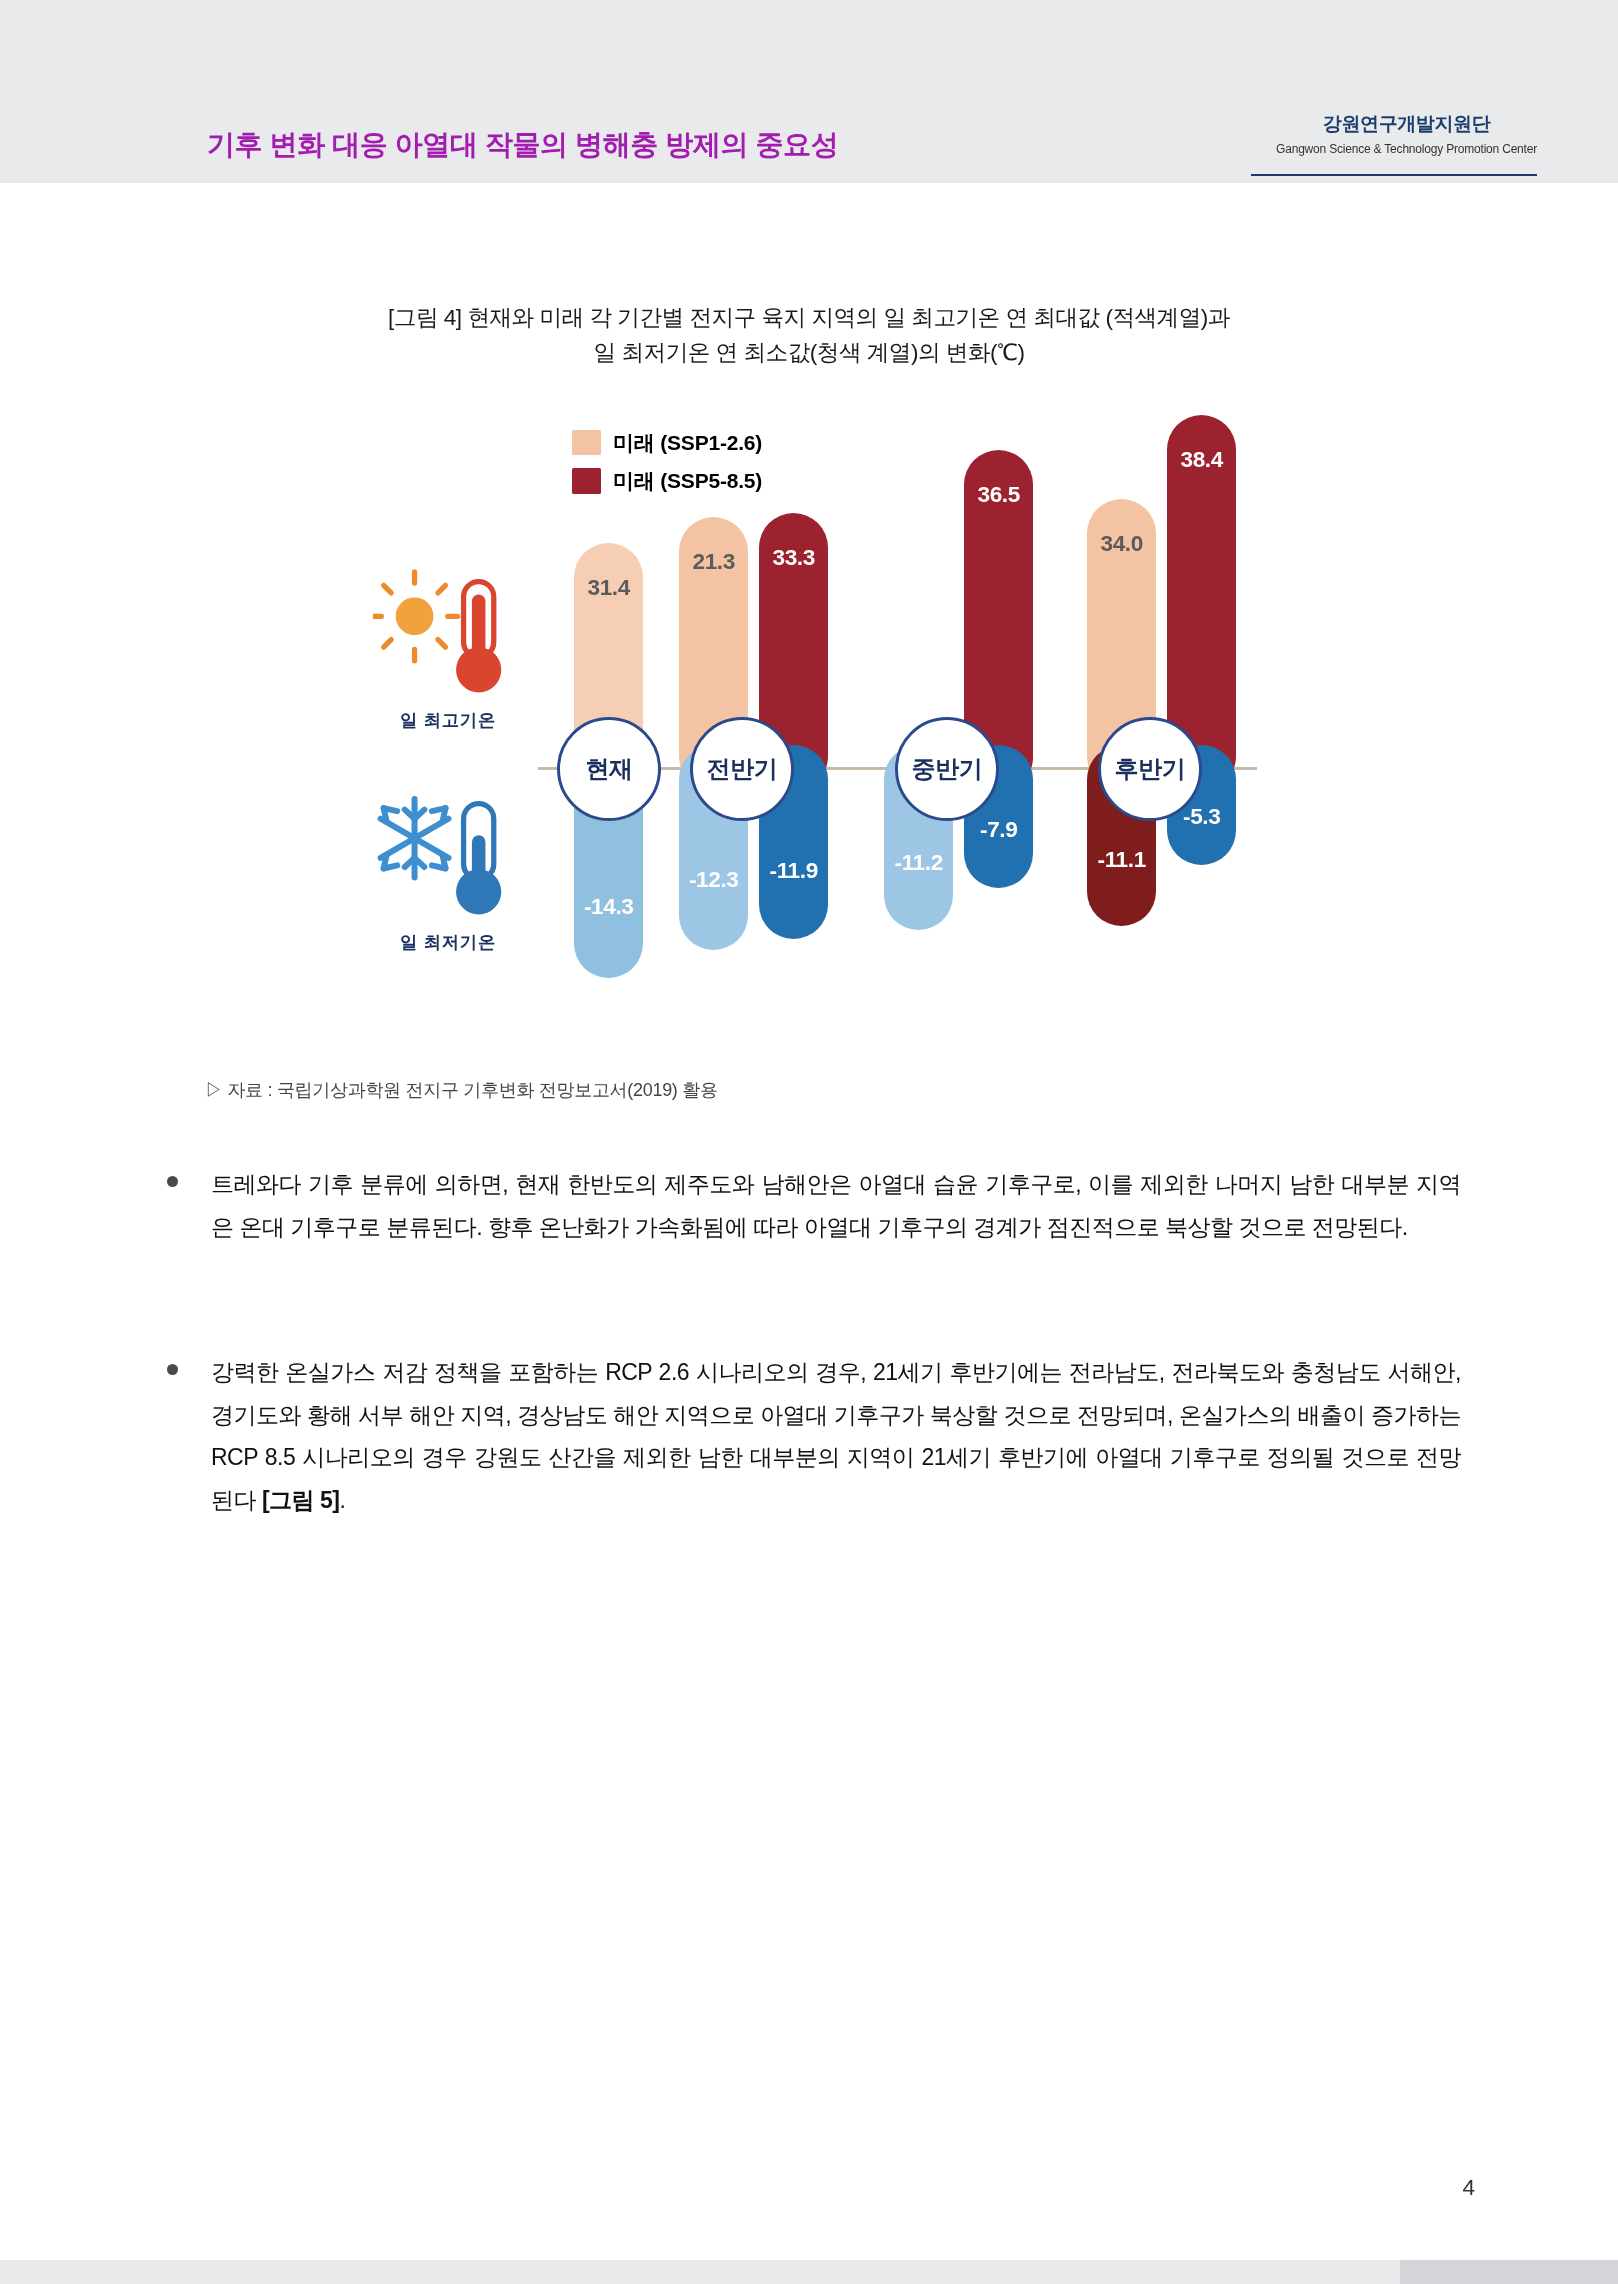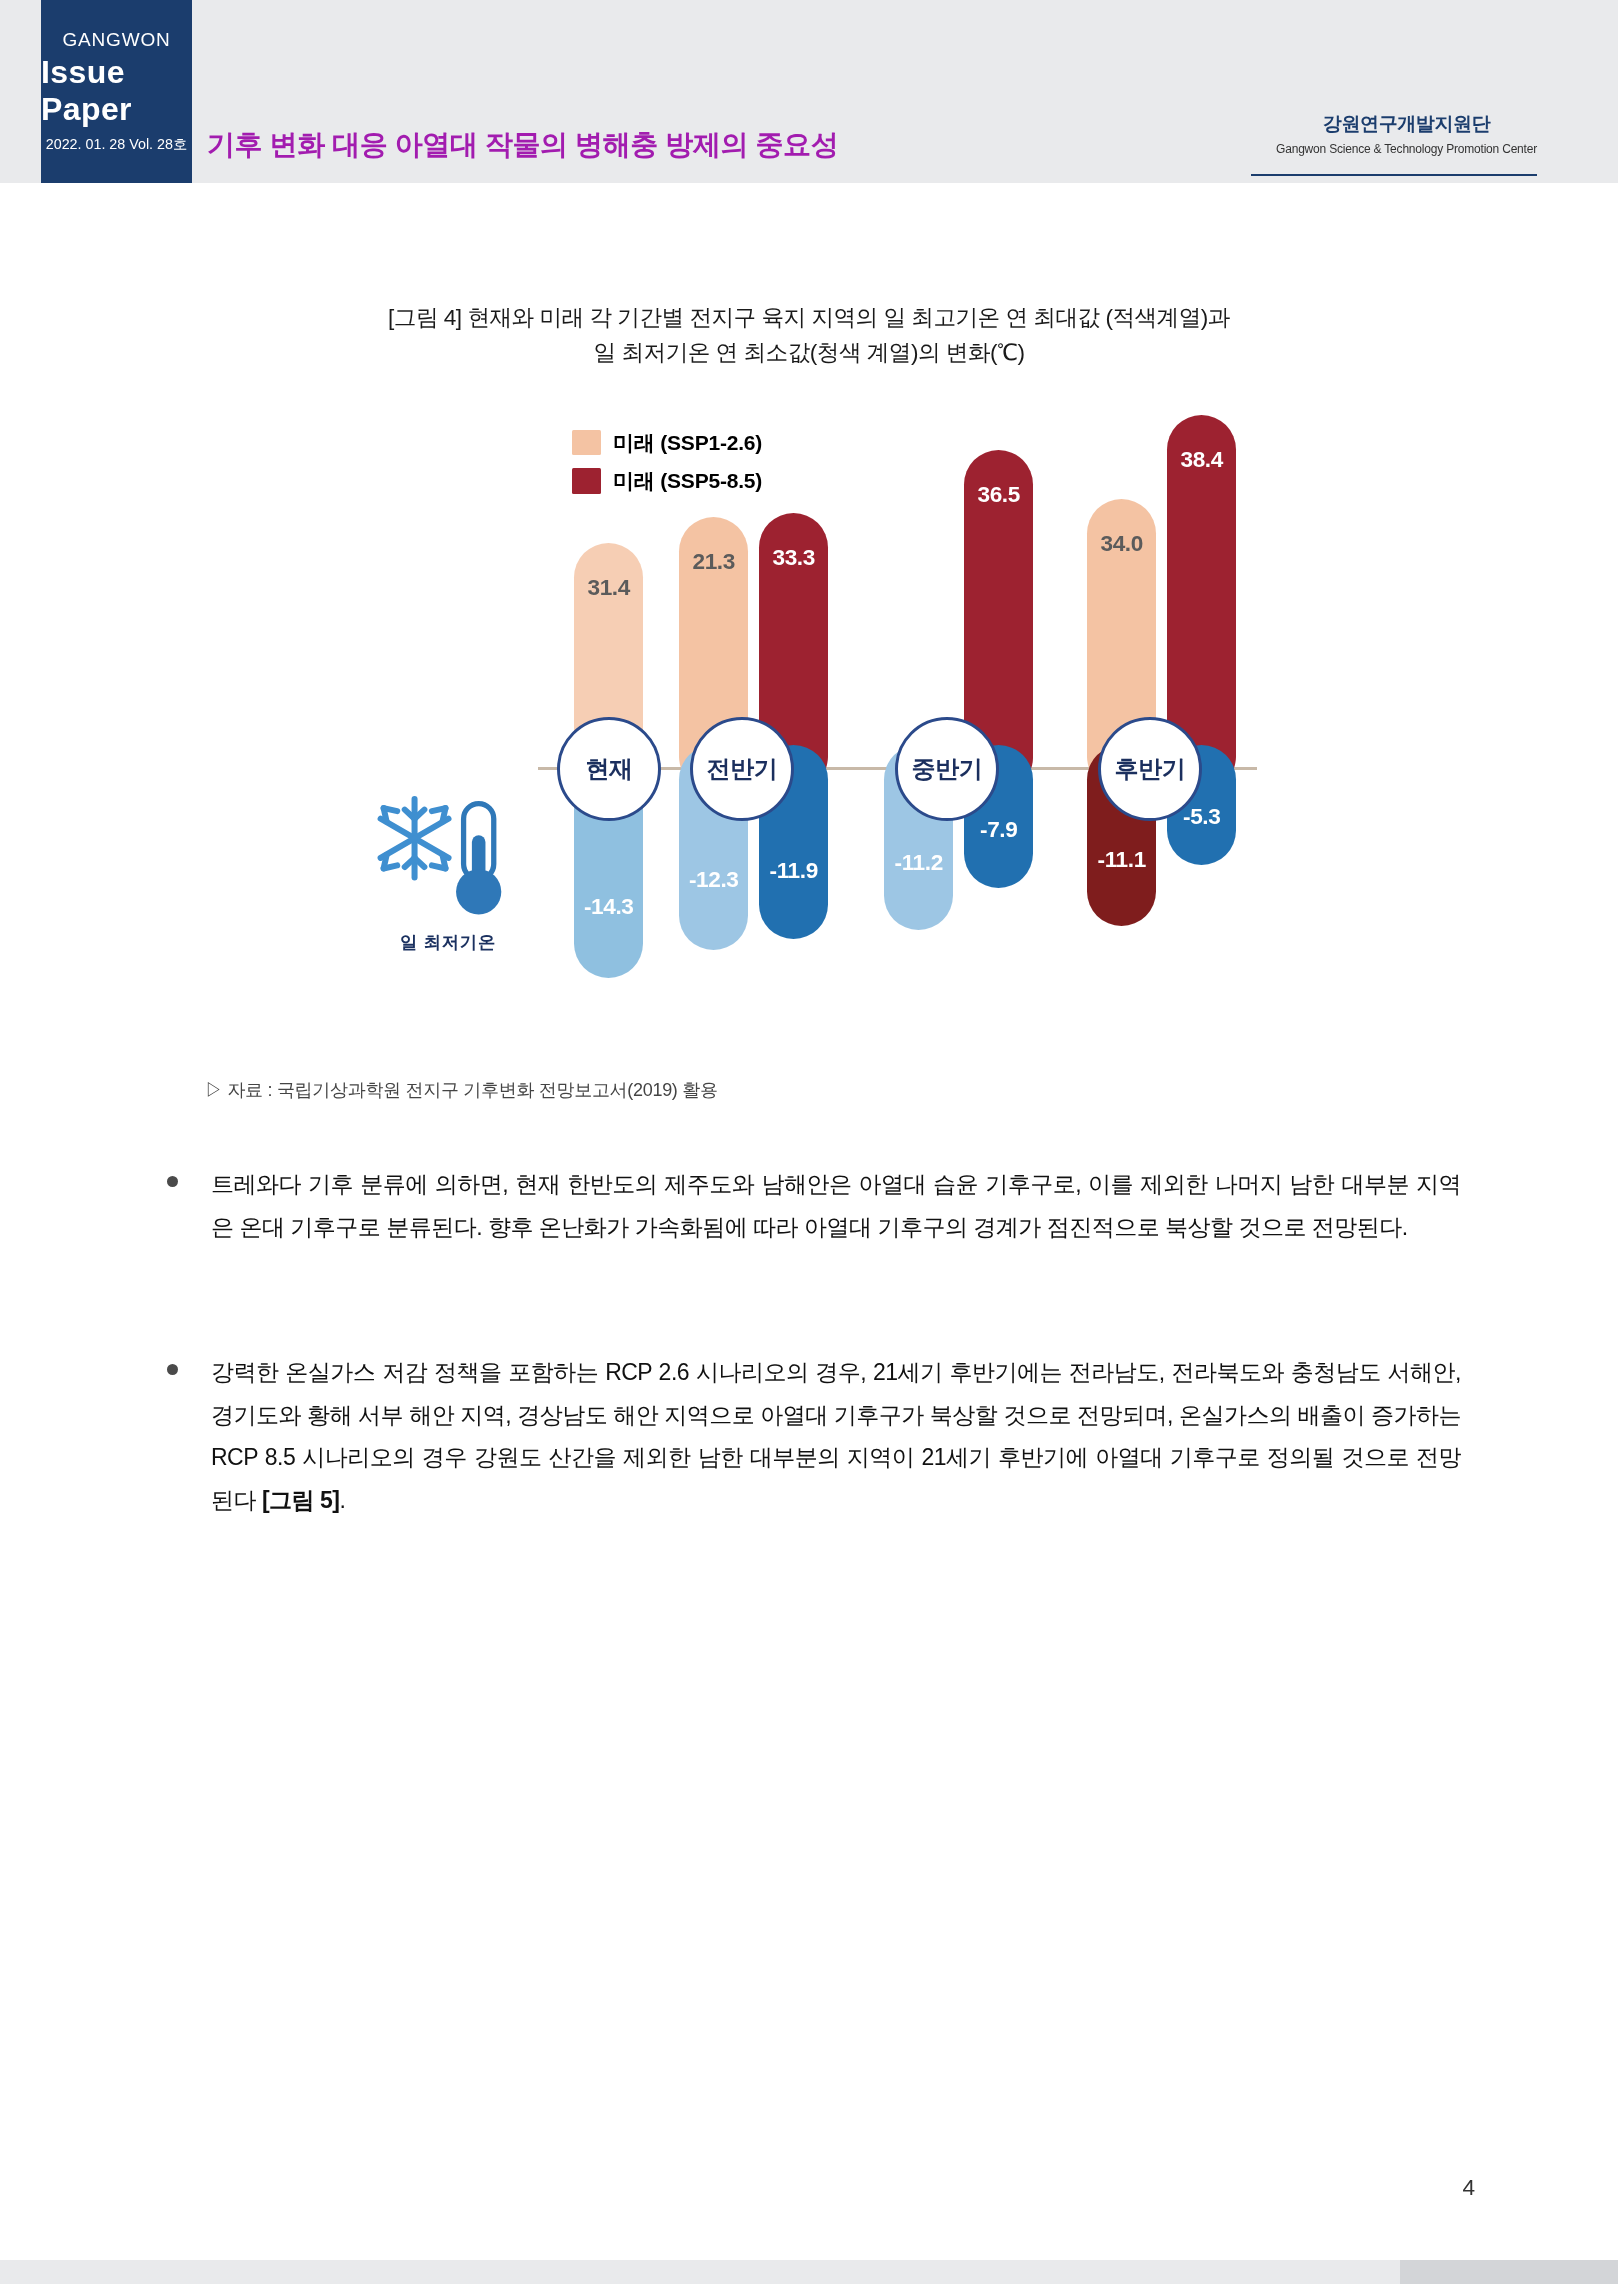--- a/index.html
+++ b/index.html
@@ -274,25 +274,20 @@
     right: 0;
     width: 218px;
     height: 24px;
     background: #d3d5d8;
   }
 </style>
 </head>
 <body>
 
 <div class="header">
-  <div class="header-logo">
-    <div class="logo-line1">GANGWON</div>
-    <div class="logo-line2">Issue Paper</div>
-    <div class="logo-line3">2022. 01. 28  Vol. 28호</div>
-  </div>
   <div class="header-title">기후 변화 대응 아열대 작물의 병해충 방제의 중요성</div>
   <div class="header-right">
     <div class="org-ko">강원연구개발지원단</div>
     <div class="org-en">Gangwon Science &amp; Technology Promotion Center</div>
   </div>
   <div class="header-rule"></div>
 </div>
 
 <div class="fig-caption">
   <div>[그림 4] 현재와 미래 각 기간별 전지구 육지 지역의 일 최고기온 연 최대값 (적색계열)과</div>
@@ -305,20 +300,39 @@
     <div class="legend-row">
       <div class="legend-swatch" style="background:#f4c3a3;"></div>
       <div class="legend-label">미래 (SSP1-2.6)</div>
     </div>
     <div class="legend-row">
       <div class="legend-swatch" style="background:#9d2230;"></div>
       <div class="legend-label">미래 (SSP5-8.5)</div>
     </div>
   </div>
 
+  <div class="icon-hot">
+    <svg width="151" height="132" viewBox="0 0 200 175">
+      <g stroke="#ef8a2a" stroke-width="7" stroke-linecap="round">
+        <line x1="55" y1="20" x2="55" y2="5"></line>
+        <line x1="55" y1="108" x2="55" y2="123"></line>
+        <line x1="11" y1="64" x2="-2" y2="64"></line>
+        <line x1="99" y1="64" x2="112" y2="64"></line>
+        <line x1="24" y1="33" x2="14" y2="23"></line>
+        <line x1="86" y1="95" x2="96" y2="105"></line>
+        <line x1="24" y1="95" x2="14" y2="105"></line>
+        <line x1="86" y1="33" x2="96" y2="23"></line>
+      </g>
+      <circle cx="55" cy="64" r="25" fill="#f0a23c"></circle>
+      <rect x="120" y="18" width="40" height="100" rx="20" fill="#ffffff" stroke="#d9452f" stroke-width="7"></rect>
+      <rect x="131" y="35" width="18" height="80" rx="9" fill="#d9452f"></rect>
+      <circle cx="140" cy="135" r="30" fill="#d9452f"></circle>
+    </svg>
+    <div class="icon-label">일 최고기온</div>
+  </div>
 
   <div class="icon-cold">
     <svg width="151" height="132" viewBox="0 0 200 175">
       <g stroke="#3f8fd0" stroke-width="8" stroke-linecap="round">
         <line x1="55" y1="12" x2="55" y2="116"></line>
         <line x1="10" y1="38" x2="100" y2="90"></line>
         <line x1="10" y1="90" x2="100" y2="38"></line>
         <line x1="42" y1="26" x2="55" y2="38"></line>
           <line x1="68" y1="26" x2="55" y2="38"></line>
         <line x1="42" y1="102" x2="55" y2="90"></line>

